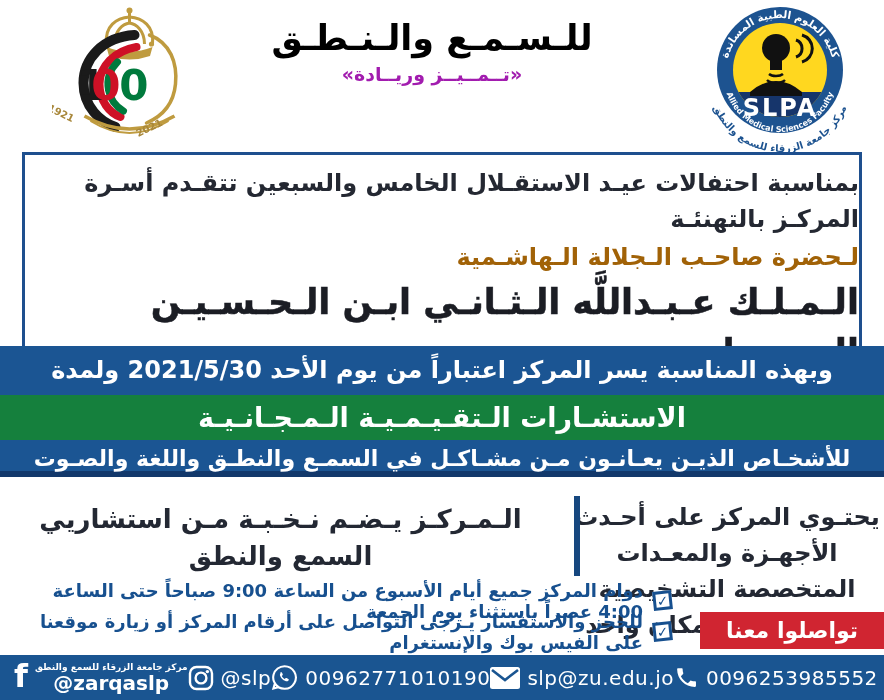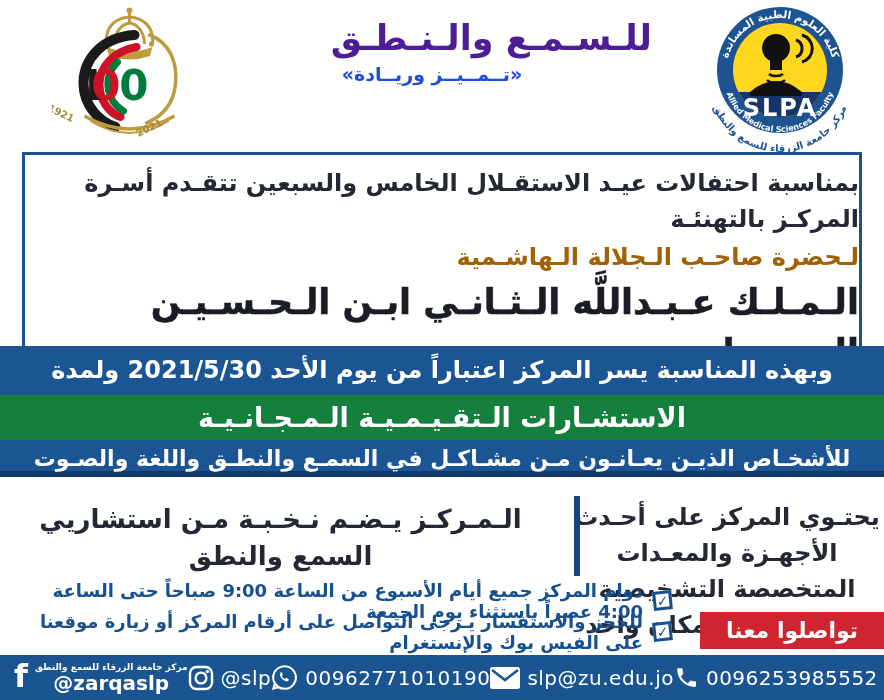--- a/index.html
+++ b/index.html
@@ -4,22 +4,22 @@
 <style>
   html,body{margin:0;padding:0;background:#ffffff;}
   *{box-sizing:border-box;font-family:"DejaVu Sans",sans-serif;}
   #poster{position:relative;width:884px;height:700px;background:#fff;overflow:hidden;direction:rtl;}
 
   
   .centennial{position:absolute;left:52px;top:4px;width:155px;height:145px;}
   .slpa{position:absolute;right:12px;top:0;width:186px;height:154px;}
   .title-block{position:absolute;left:212px;top:16px;width:440px;text-align:center;}
   .title-1{font-size:36px;font-weight:bold;color:#232730;line-height:46px;}
-  .title-2{font-size:35px;font-weight:bold;color:#4c1d95;line-height:44px;text-align:right;}
-  .tagline{font-size:19px;font-weight:bold;color:#1d4ed8;line-height:28px;}
+  .title-2{font-size:35px;font-weight:bold;color:#000000;line-height:44px;}
+  .tagline{font-size:19px;font-weight:bold;color:#a21caf;line-height:28px;}
 
   
   .ann-box{position:absolute;left:22px;right:22px;top:152px;height:194px;
            border:3px solid #1e4f8e;border-bottom:none;text-align:right;padding-top:10px;}
   .ann-l1{font-size:24px;font-weight:bold;color:#242832;line-height:36px;}
   .ann-l2{font-size:24px;font-weight:bold;color:#a16207;line-height:40px;}
   .ann-l3{font-size:35px;font-weight:bold;color:#1b1d24;line-height:50px;-webkit-text-stroke:.5px #1b1d24;}
   .ann-l4{font-size:27px;font-weight:bold;color:#242832;line-height:40px;}
 
   

